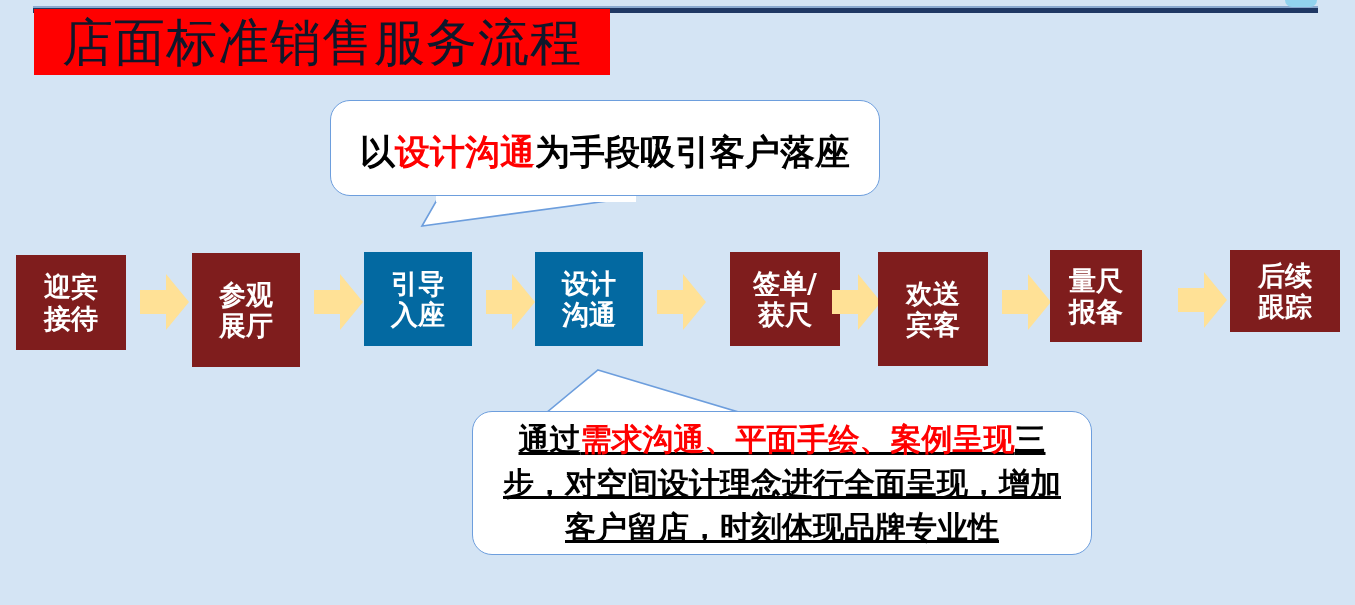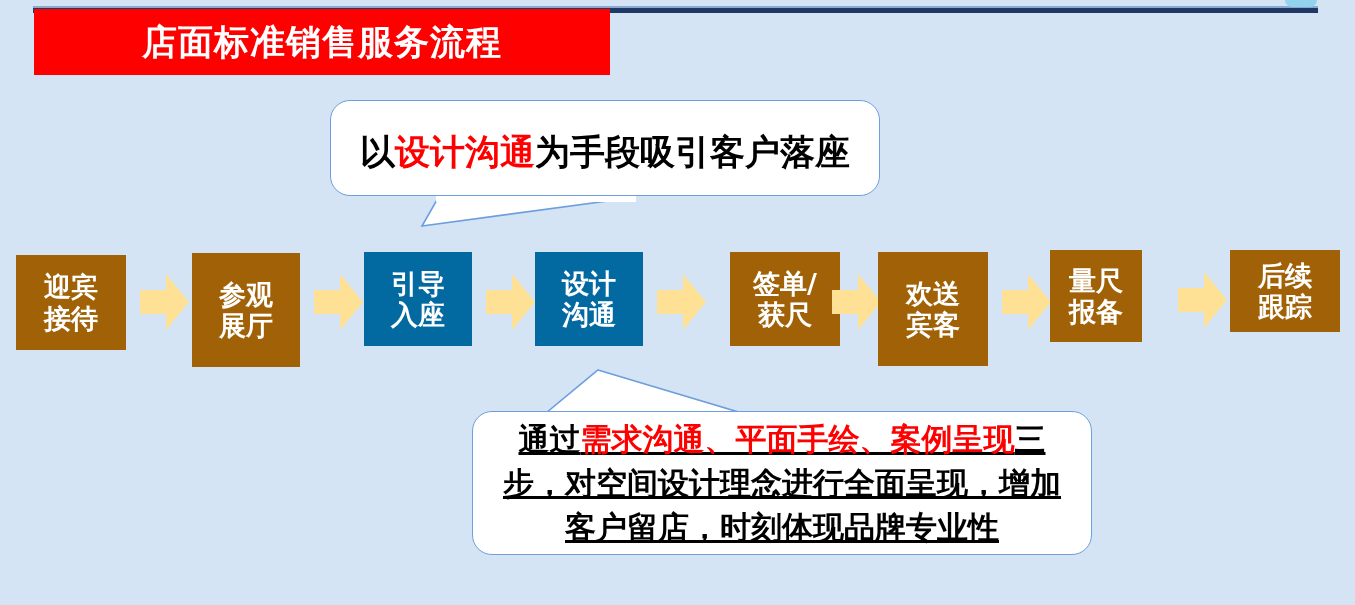--- a/index.html
+++ b/index.html
@@ -47,23 +47,23 @@
     left: 34px;
     top: 9px;
     width: 576px;
     height: 66px;
     background: #ff0000;
     display: flex;
     align-items: center;
     justify-content: center;
   }
   .title-banner .title-text {
-    color: #ffffff;
-    font-size: 35px;
-    font-weight: bold;
+    color: #0f172a;
+    font-size: 51px;
+    font-weight: normal;
     letter-spacing: 1px;
     line-height: 1;
     white-space: nowrap;
   }
 
   
   .callout {
     position: absolute;
     background: #ffffff;
     border: 1.6px solid #6d9edd;
@@ -130,21 +130,21 @@
     align-items: center;
     justify-content: center;
     color: #ffffff;
     font-weight: bold;
     font-size: 27px;
     line-height: 1.16;
     text-align: center;
     white-space: nowrap;
   }
   .node .l1, .node .l2 { display: block; }
-  .node.blue { background: #a16207; text-align: right; }
+  .node.blue { background: #7f1d1d; text-align: right; }
   .node.orange { background: #0369a1; }
 
   .arrow {
     position: absolute;
   }
 </style>
 </head>
 <body>
 
 <div id="slide">

